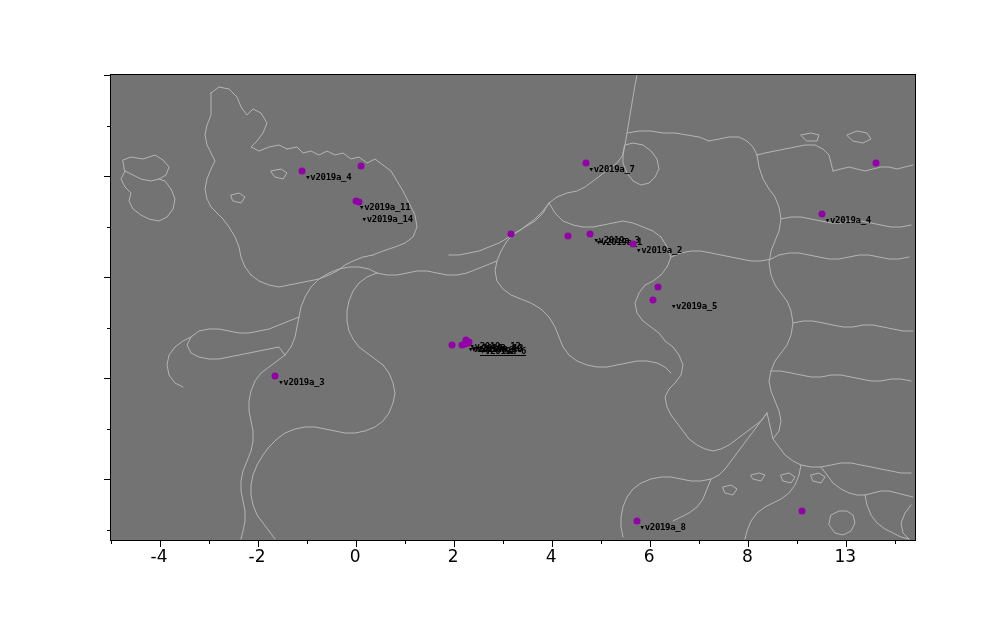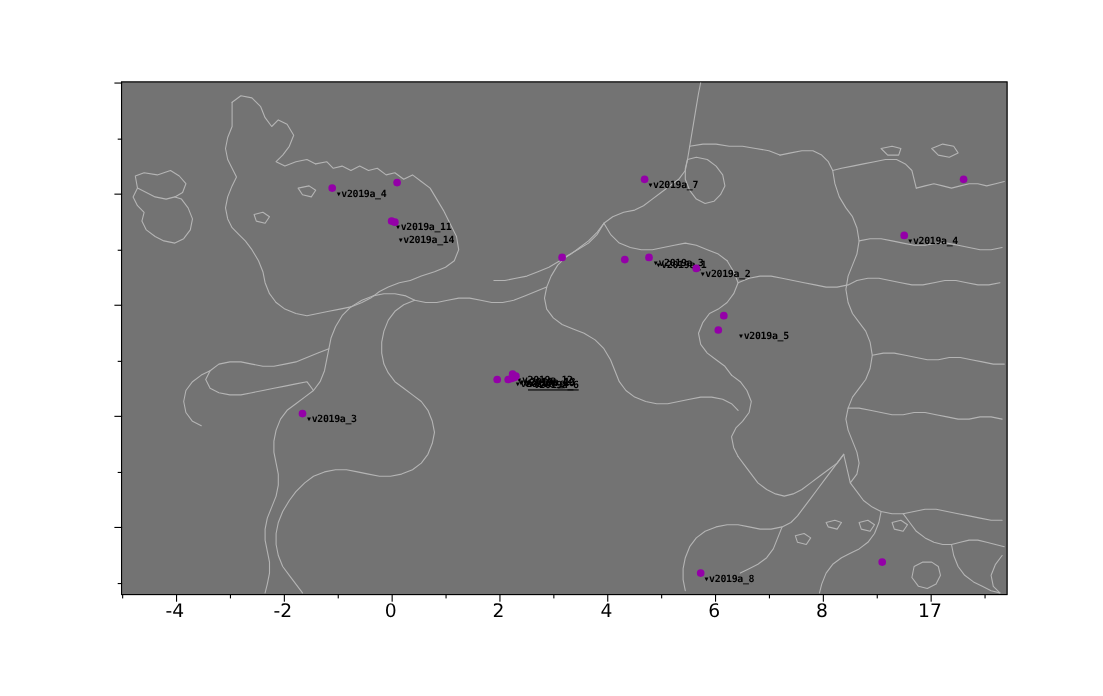--- a/index.html
+++ b/index.html
@@ -274,16 +274,16 @@
     </div>
 
   <div id="axis-labels-x">
       <div class="xlabel" style="left: 49.0244px; top: 0px;">-4</div>
       <div class="xlabel" style="left: 147.073px; top: 0px;">-2</div>
       <div class="xlabel" style="left: 245.122px; top: 0px;">0</div>
       <div class="xlabel" style="left: 343.171px; top: 0px;">2</div>
       <div class="xlabel" style="left: 441.22px; top: 0px;">4</div>
       <div class="xlabel" style="left: 539.268px; top: 0px;">6</div>
       <div class="xlabel" style="left: 637.317px; top: 0px;">8</div>
-      <div class="xlabel" style="left: 735.366px; top: 0px;">17</div>
+      <div class="xlabel" style="left: 735.366px; top: 0px;">13</div>
     </div>
 
 </div>
 
 </body></html>

